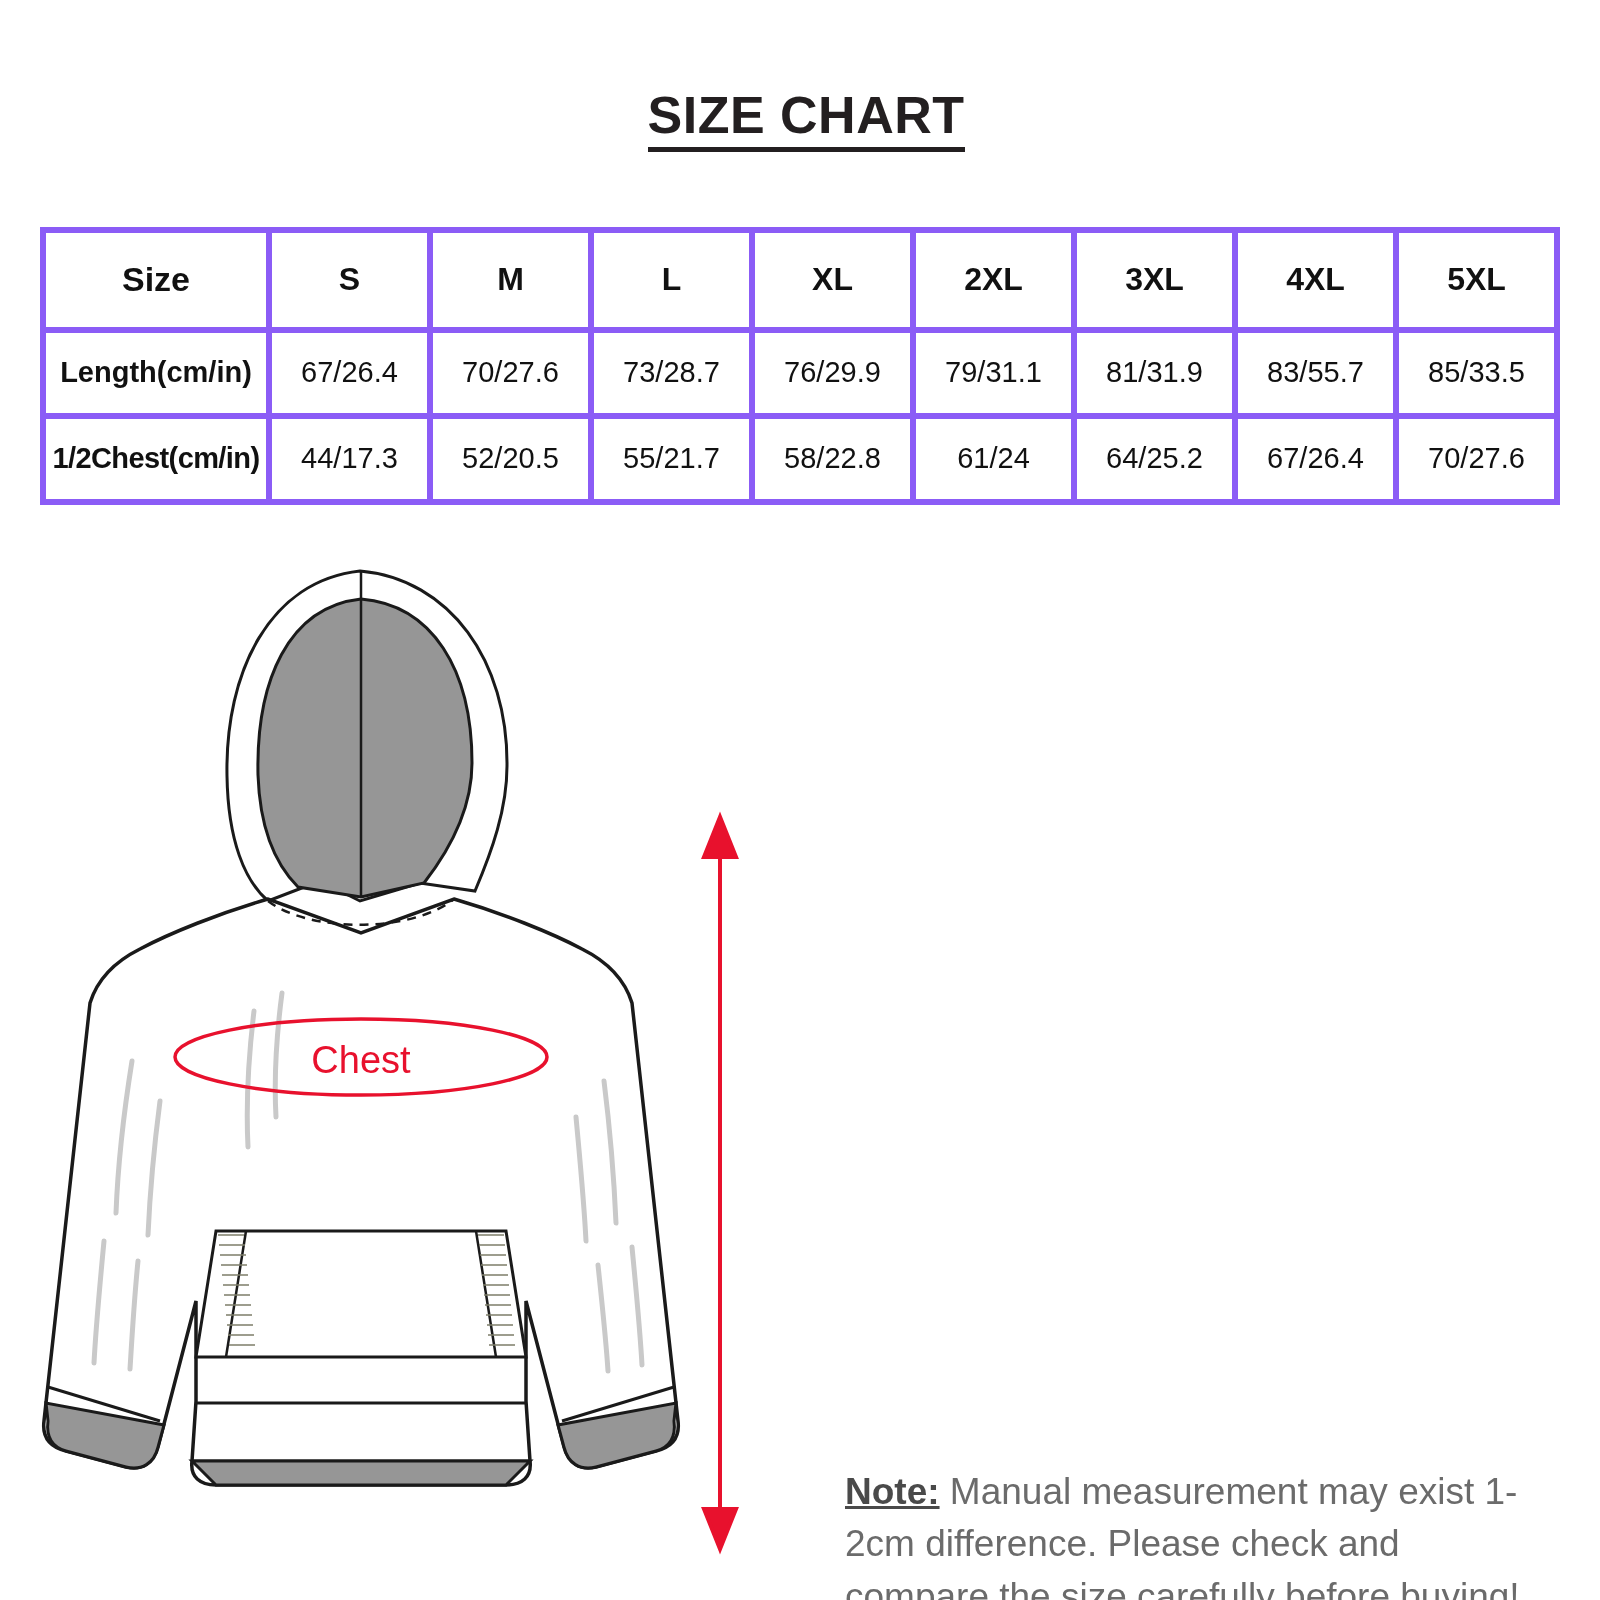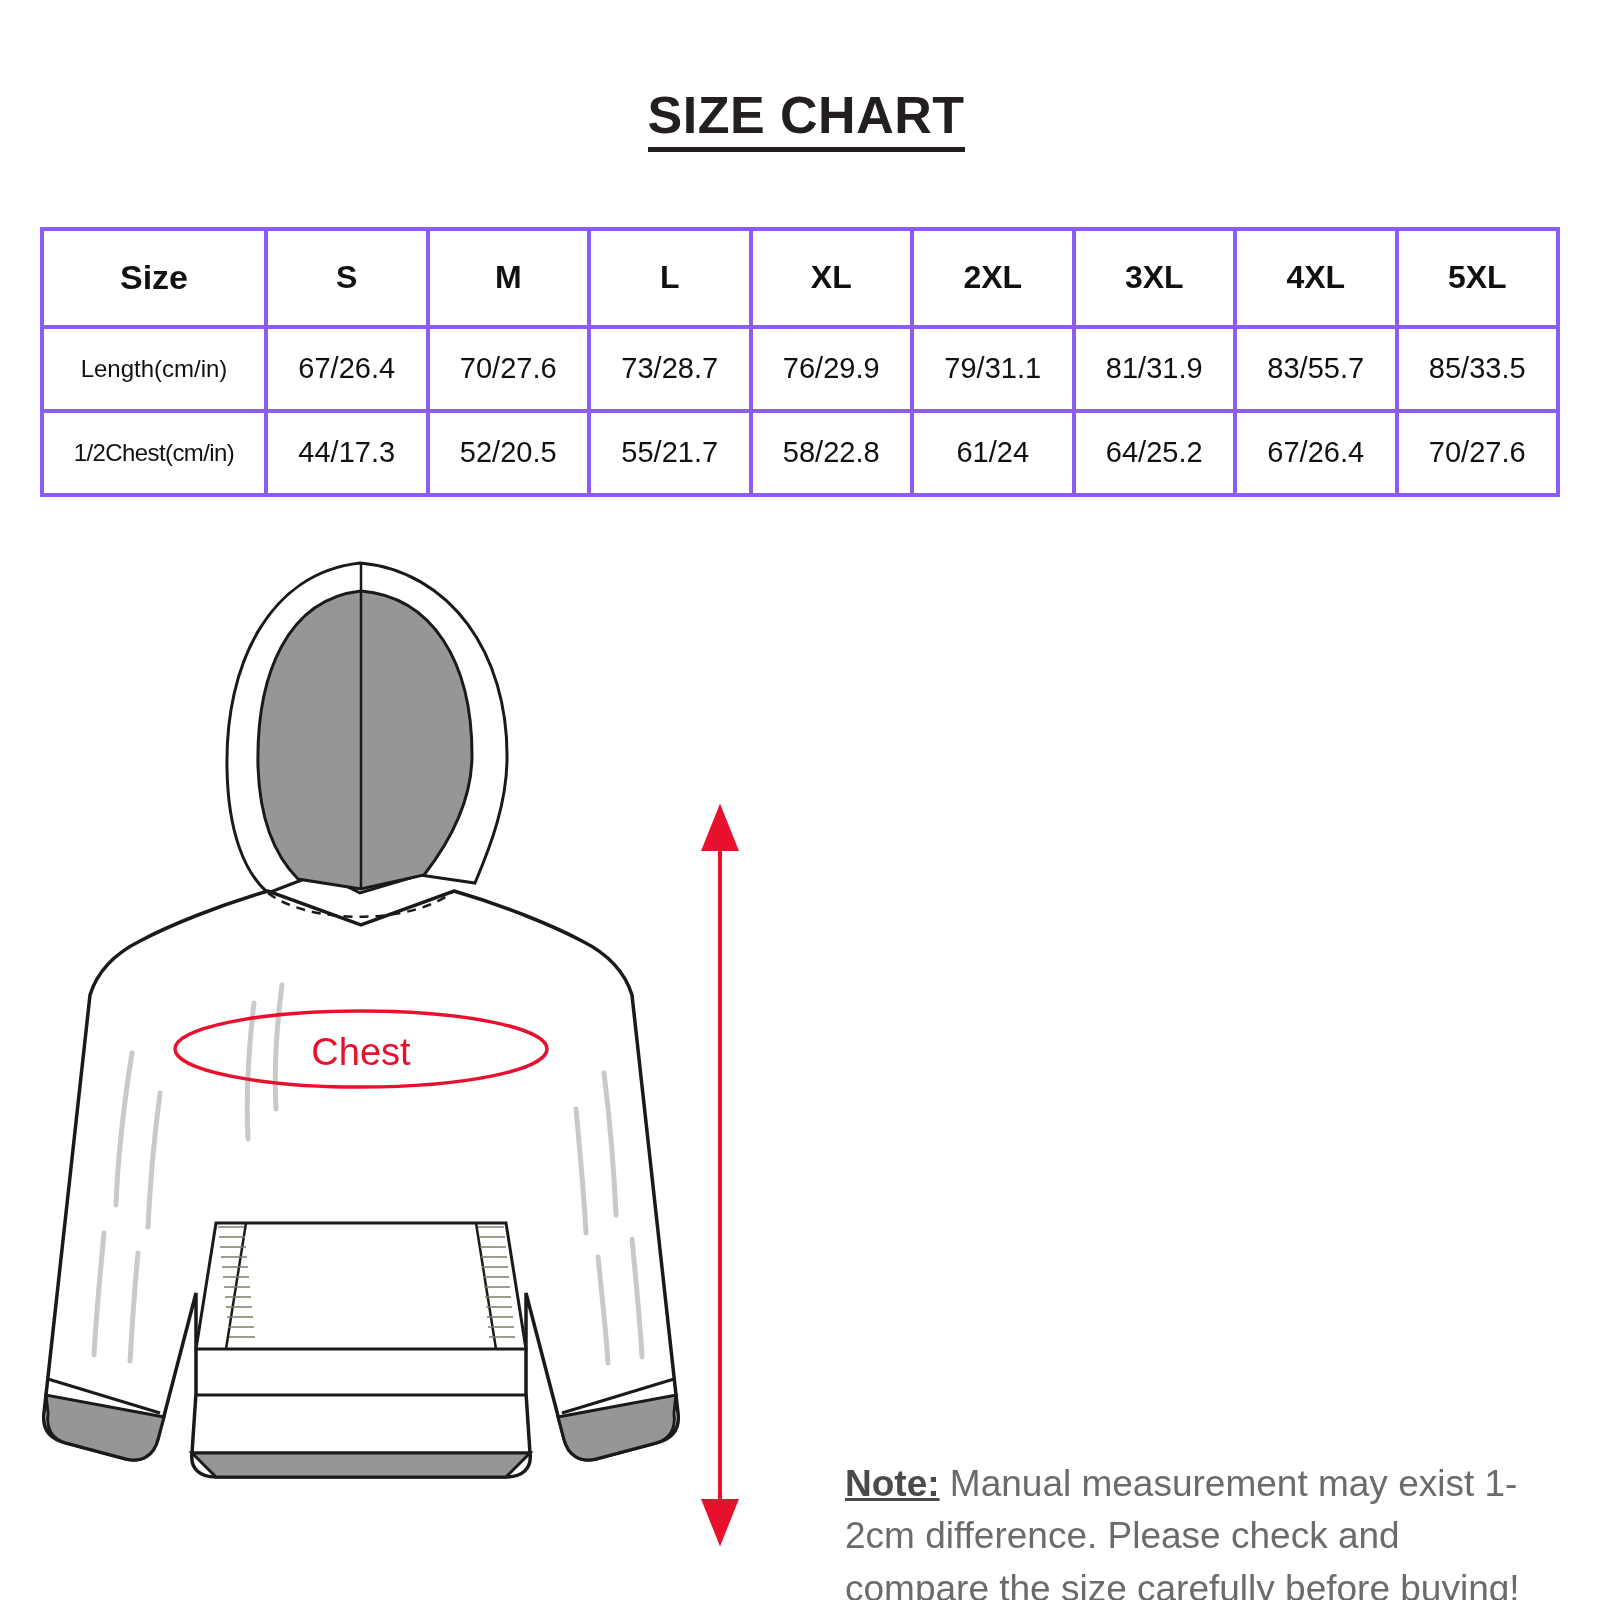--- a/index.html
+++ b/index.html
@@ -36,35 +36,35 @@
   
   .table-wrap {
     margin: 75px 40px 0 40px;
   }
   table.size-table {
     border-collapse: collapse;
     width: 1520px;
     table-layout: fixed;
   }
   table.size-table td {
-    border: 4px solid #8b5cf6;
+    border: 6px solid #8b5cf6;
     text-align: center;
     vertical-align: middle;
     height: 78px;
     font-size: 29px;
     color: #111;
   }
   table.size-table tr.header-row td {
     font-weight: bold;
     font-size: 32px;
     height: 92px;
   }
   table.size-table td.rowhead {
-    font-weight: normal;
-    font-size: 24px;
+    font-weight: bold;
+    font-size: 29px;
     width: 218px;
   }
   table.size-table tr.header-row td.rowhead {
     font-size: 34px;
   }
   td.tight {
     letter-spacing: -0.6px;
   }
 
   

